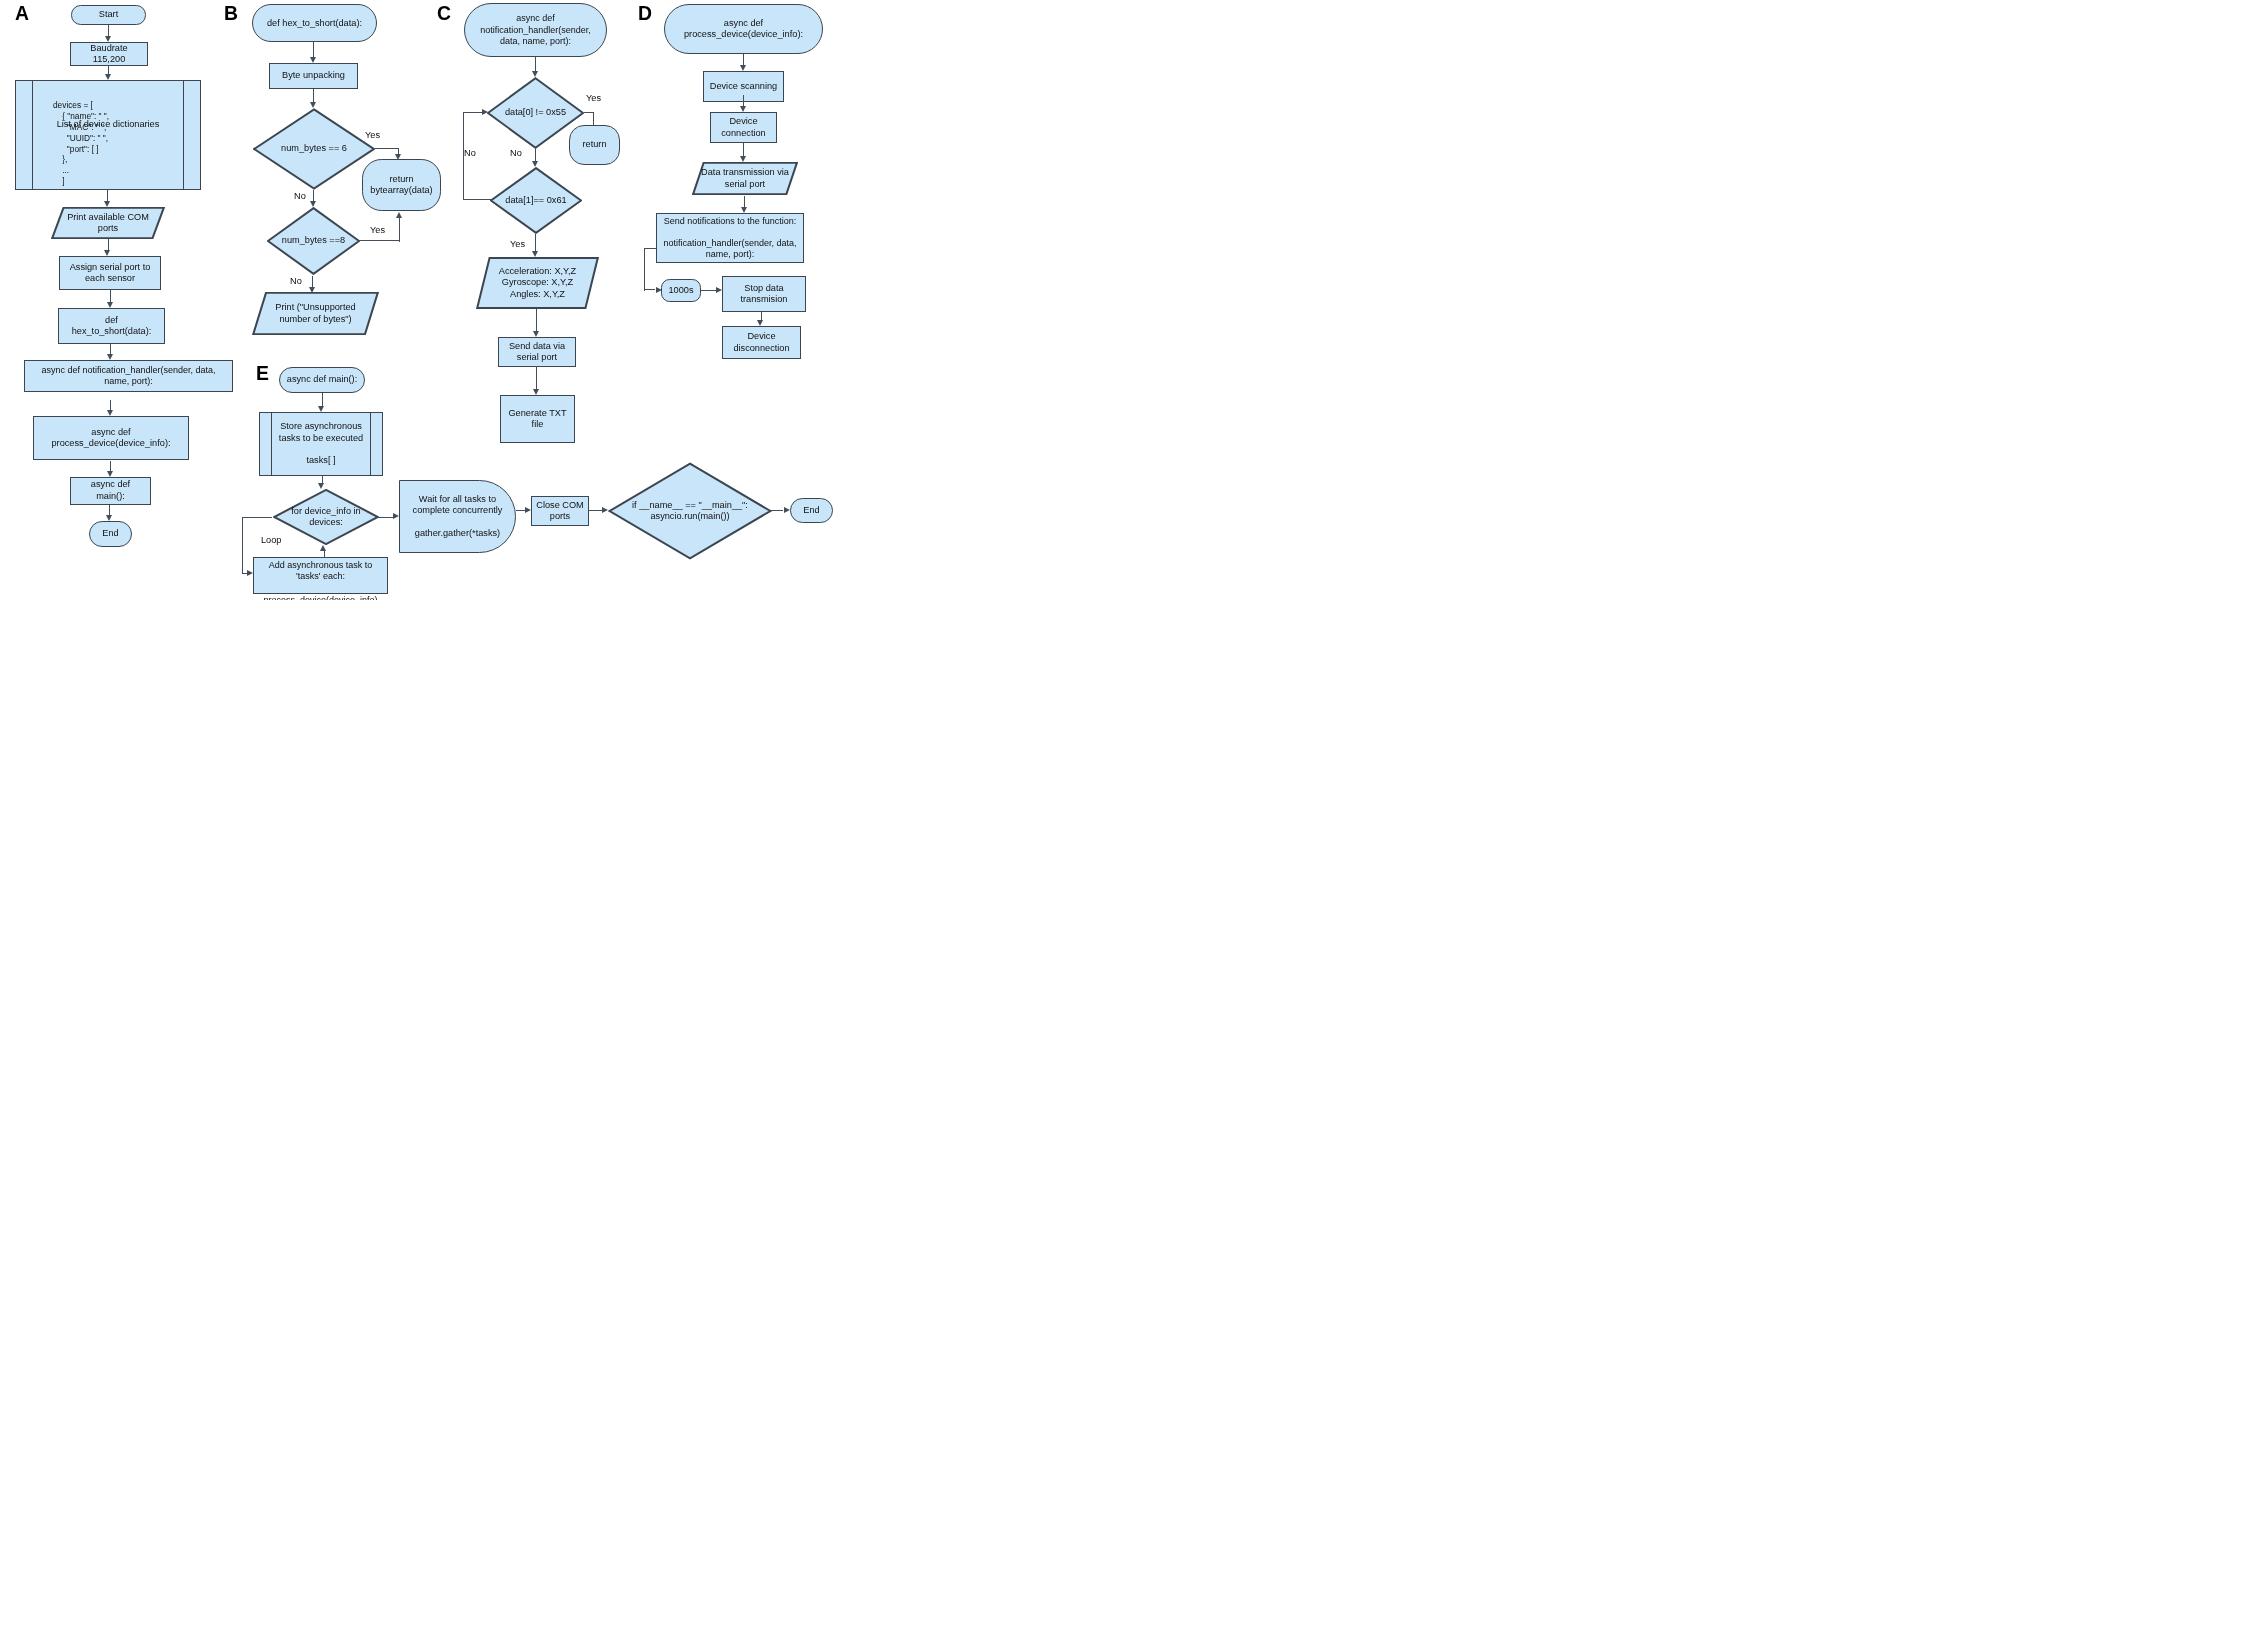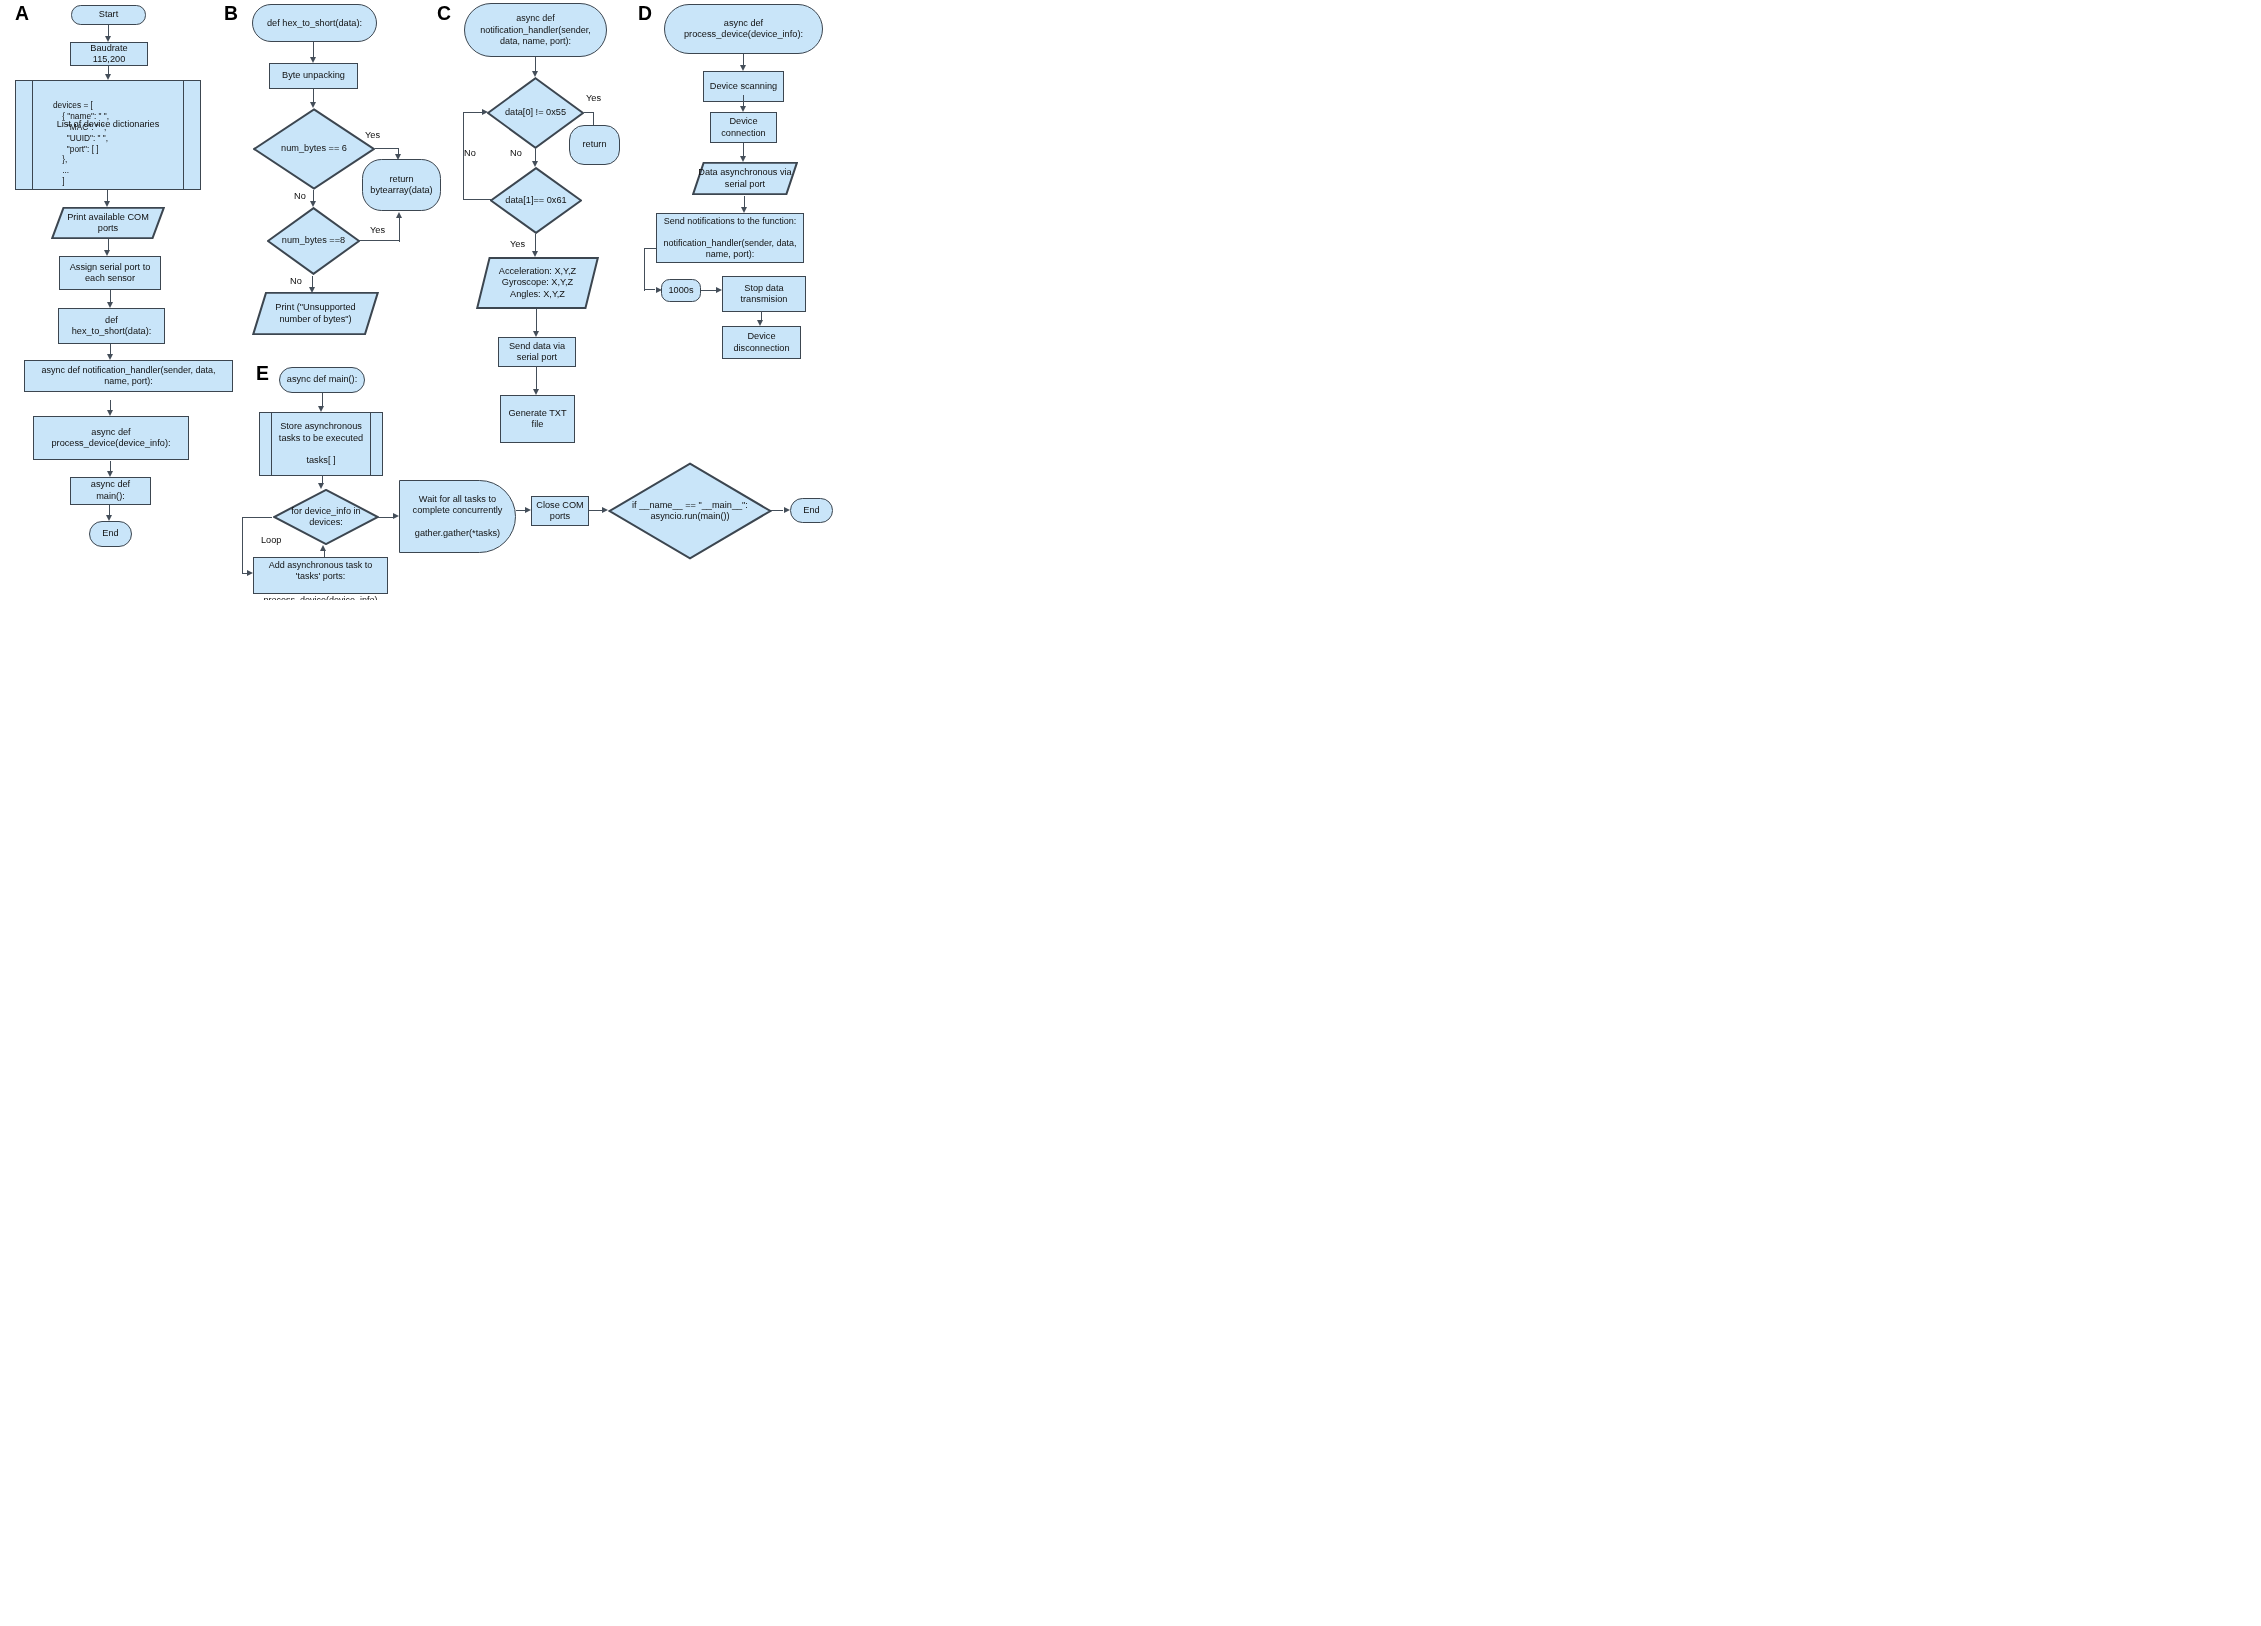--- a/index.html
+++ b/index.html
@@ -223,21 +223,21 @@
 
   <div class="node" style="left:710px;top:112px;width:67px;height:31px">Device
 connection</div>
   <div class="lv" style="left:743px;top:143px;height:14px"></div>
   <div class="ahd" style="left:740px;top:156px"></div>
 
   <div class="node poly" style="left:692px;top:162px;width:106px;height:33px">
     <svg viewBox="0 0 200 100" preserveAspectRatio="none">
         <polygon points="22,2 198,2 178,98 2,98"></polygon>
       </svg>
-    <span class="nt">Data asynchronous via
+    <span class="nt">Data transmission via
 serial port</span>
   </div>
   <div class="lv" style="left:744px;top:196px;height:13px"></div>
   <div class="ahd" style="left:741px;top:207px"></div>
 
   <div class="node small" style="left:656px;top:213px;width:148px;height:50px">Send notifications to the function:
 
 notification_handler(sender, data,
 name, port):</div>
 
@@ -286,21 +286,21 @@
 
   <div class="lh" style="left:242px;top:517px;width:30px"></div>
   <div class="lv" style="left:242px;top:517px;height:57px"></div>
   <div class="lh" style="left:242px;top:573px;width:4.8px"></div>
   <div class="ahr" style="left:247px;top:570px"></div>
 
   <div class="ahu" style="left:320px;top:545px"></div>
   <div class="lv" style="left:324px;top:551px;height:6.5px"></div>
 
   <div class="node block small" style="left:253px;top:557px;width:135px;height:37px;overflow:visible;padding-top:1.6px;line-height:1.3">Add asynchronous task to
-'tasks' ports:
+'tasks' each:
 
 process_device(device_info)</div>
 
   <div class="lh" style="left:378px;top:517px;width:14.5px"></div>
   <div class="ahr" style="left:393px;top:513px"></div>
 
   <div class="node" style="left:399px;top:480px;width:117px;height:73px;border-radius:0 37px 37px 0">Wait for all tasks to
 complete concurrently
 
 gather.gather(*tasks)</div>

